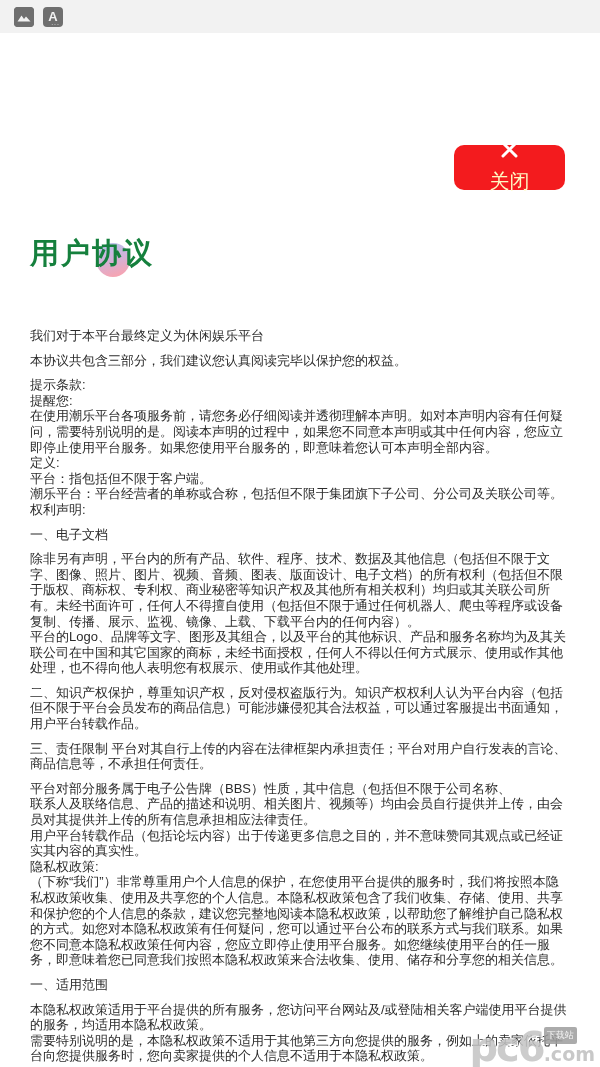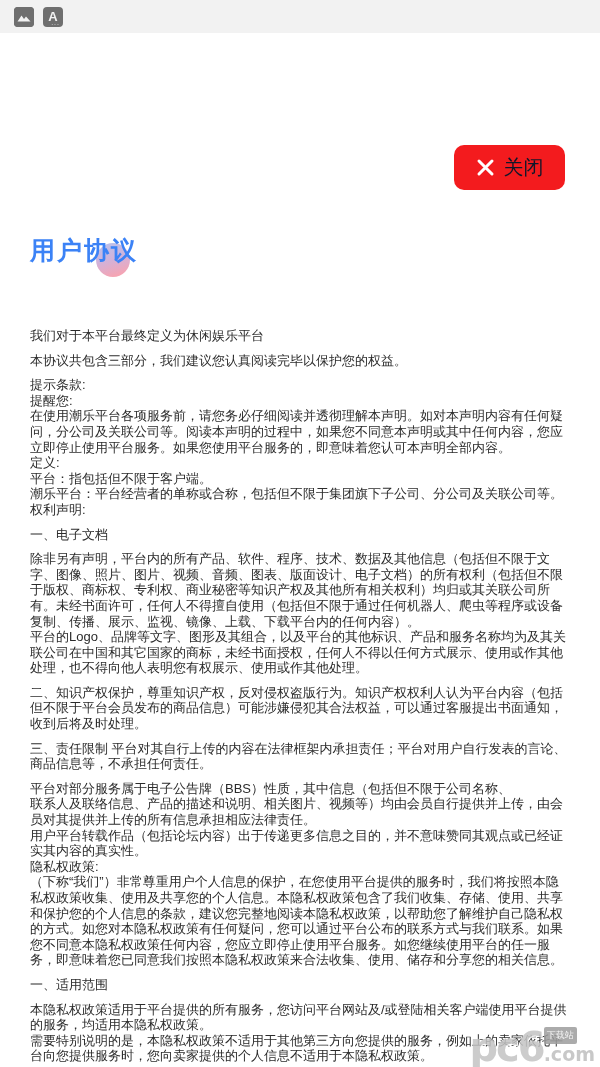--- a/index.html
+++ b/index.html
@@ -51,36 +51,37 @@
   }
 
   
   .close-btn {
     position: absolute;
     left: 454px; top: 145px;
     width: 111px; height: 45px;
     background: #f31b1e;
     border: none;
     border-radius: 10px;
-    color: #0f172a;
+    color: #fef9c3;
     display: flex; align-items: center; justify-content: center;
     gap: 9px;
     font-size: 20px;
     cursor: pointer;
     font-family: "Liberation Sans", sans-serif;
+    flex-direction: column;
   }
   .close-btn svg { display: block; }
 
   
   .page-title {
     position: absolute;
     left: 30px; top: 234px;
-    font-size: 25px;
+    font-size: 29px;
     font-weight: bold;
-    color: #3b82f6;
+    color: #15803d;
     letter-spacing: 2px;
     z-index: 2;
   }
   .title-highlight {
     position: absolute;
     left: 96px; top: 243px;
     width: 34px; height: 34px;
     border-radius: 50%;
     background: linear-gradient(165deg, #b4b9e8 8%, #cda9d4 48%, #f49aab 88%);
     opacity: 0.9;
@@ -174,32 +175,32 @@
   <div class="title-highlight"></div>
   <h1 class="page-title">用户协议</h1>
 
   <div class="doc" id="doc">
       <p class="para">我们对于本平台最终定义为休闲娱乐平台</p>
       <div class="blank"></div>
       <p class="para">本协议共包含三部分，我们建议您认真阅读完毕以保护您的权益。</p>
       <div class="blank"></div>
       <p class="para">提示条款:</p>
       <p class="para">提醒您:</p>
-      <p class="para">在使用潮乐平台各项服务前，请您务必仔细阅读并透彻理解本声明。如对本声明内容有任何疑问，分公司及关联公司等。阅读本声明的过程中，如果您不同意本声明或其中任何内容，您应立即停止使用平台服务。如果您使用平台服务的，即意味着您认可本声明全部内容。</p>
+      <p class="para">在使用潮乐平台各项服务前，请您务必仔细阅读并透彻理解本声明。如对本声明内容有任何疑问，需要特别说明的是。阅读本声明的过程中，如果您不同意本声明或其中任何内容，您应立即停止使用平台服务。如果您使用平台服务的，即意味着您认可本声明全部内容。</p>
       <p class="para">定义:</p>
       <p class="para">平台：指包括但不限于客户端。</p>
       <p class="para">潮乐平台：平台经营者的单称或合称，包括但不限于集团旗下子公司、分公司及关联公司等。</p>
       <p class="para">权利声明:</p>
       <div class="blank"></div>
       <p class="para">一、电子文档</p>
       <div class="blank"></div>
       <p class="para">除非另有声明，平台内的所有产品、软件、程序、技术、数据及其他信息（包括但不限于文字、图像、照片、图片、视频、音频、图表、版面设计、电子文档）的所有权利（包括但不限于版权、商标权、专利权、商业秘密等知识产权及其他所有相关权利）均归或其关联公司所有。未经书面许可，任何人不得擅自使用（包括但不限于通过任何机器人、爬虫等程序或设备复制、传播、展示、监视、镜像、上载、下载平台内的任何内容）。</p>
       <p class="para">平台的Logo、品牌等文字、图形及其组合，以及平台的其他标识、产品和服务名称均为及其关联公司在中国和其它国家的商标，未经书面授权，任何人不得以任何方式展示、使用或作其他处理，也不得向他人表明您有权展示、使用或作其他处理。</p>
       <div class="blank"></div>
-      <p class="para">二、知识产权保护，尊重知识产权，反对侵权盗版行为。知识产权权利人认为平台内容（包括但不限于平台会员发布的商品信息）可能涉嫌侵犯其合法权益，可以通过客服提出书面通知，收到后将及时处理。</p>
+      <p class="para">二、知识产权保护，尊重知识产权，反对侵权盗版行为。知识产权权利人认为平台内容（包括但不限于平台会员发布的商品信息）可能涉嫌侵犯其合法权益，可以通过客服提出书面通知，用户平台转载作品。</p>
       <div class="blank"></div>
       <p class="para">三、责任限制 平台对其自行上传的内容在法律框架内承担责任；平台对用户自行发表的言论、商品信息等，不承担任何责任。</p>
       <div class="blank"></div>
       <p class="para">平台对部分服务属于电子公告牌（BBS）性质，其中信息（包括但不限于公司名称、</p>
       <p class="para">联系人及联络信息、产品的描述和说明、相关图片、视频等）均由会员自行提供并上传，由会员对其提供并上传的所有信息承担相应法律责任。</p>
       <p class="para">用户平台转载作品（包括论坛内容）出于传递更多信息之目的，并不意味赞同其观点或已经证实其内容的真实性。</p>
       <p class="para">隐私权政策:</p>
       <p class="para">（下称“我们”）非常尊重用户个人信息的保护，在您使用平台提供的服务时，我们将按照本隐私权政策收集、使用及共享您的个人信息。本隐私权政策包含了我们收集、存储、使用、共享和保护您的个人信息的条款，建议您完整地阅读本隐私权政策，以帮助您了解维护自己隐私权的方式。如您对本隐私权政策有任何疑问，您可以通过平台公布的联系方式与我们联系。如果您不同意本隐私权政策任何内容，您应立即停止使用平台服务。如您继续使用平台的任一服务，即意味着您已同意我们按照本隐私权政策来合法收集、使用、储存和分享您的相关信息。</p>
       <div class="blank"></div>
       <p class="para">一、适用范围</p>

